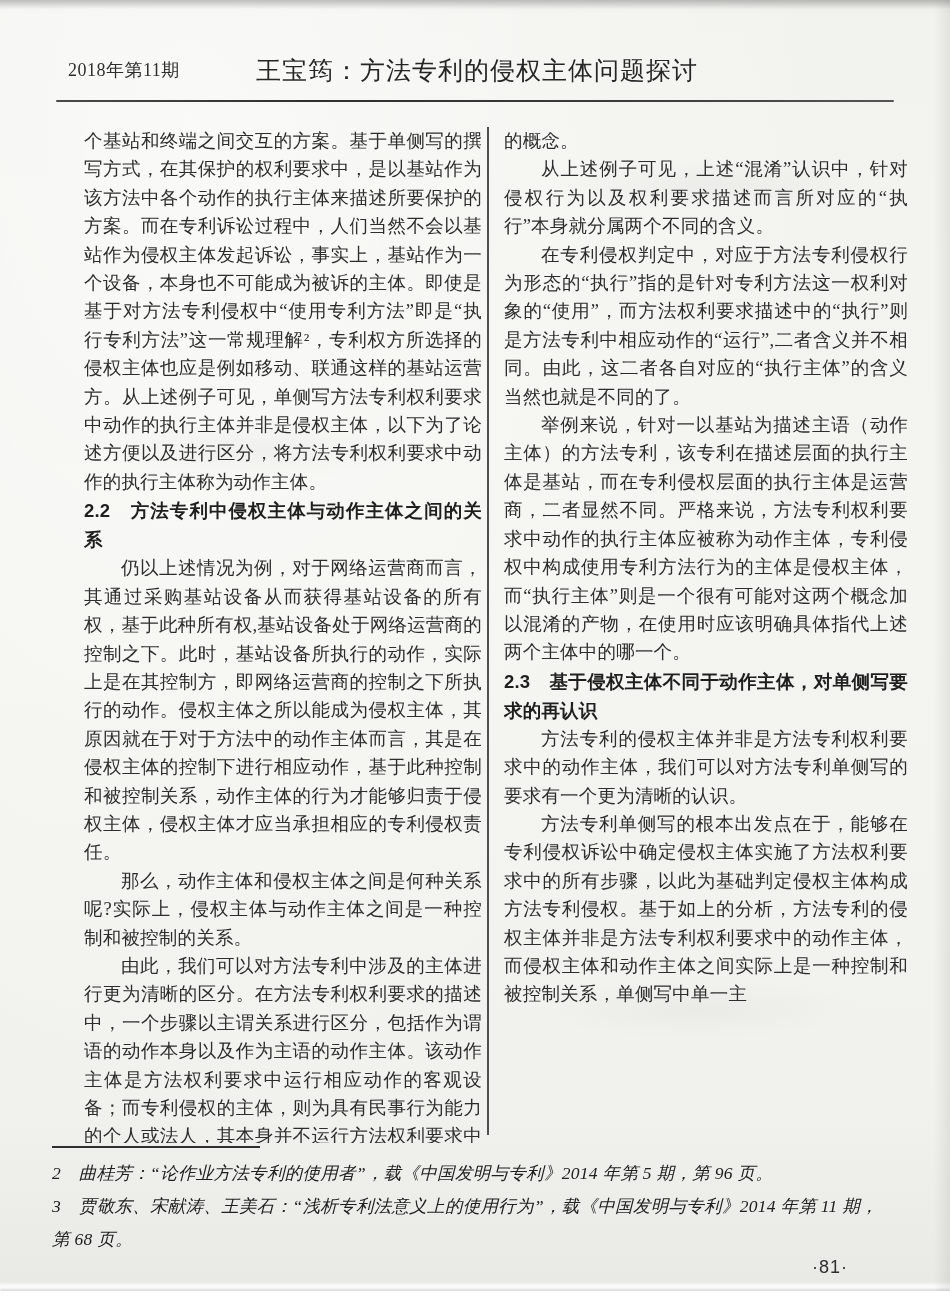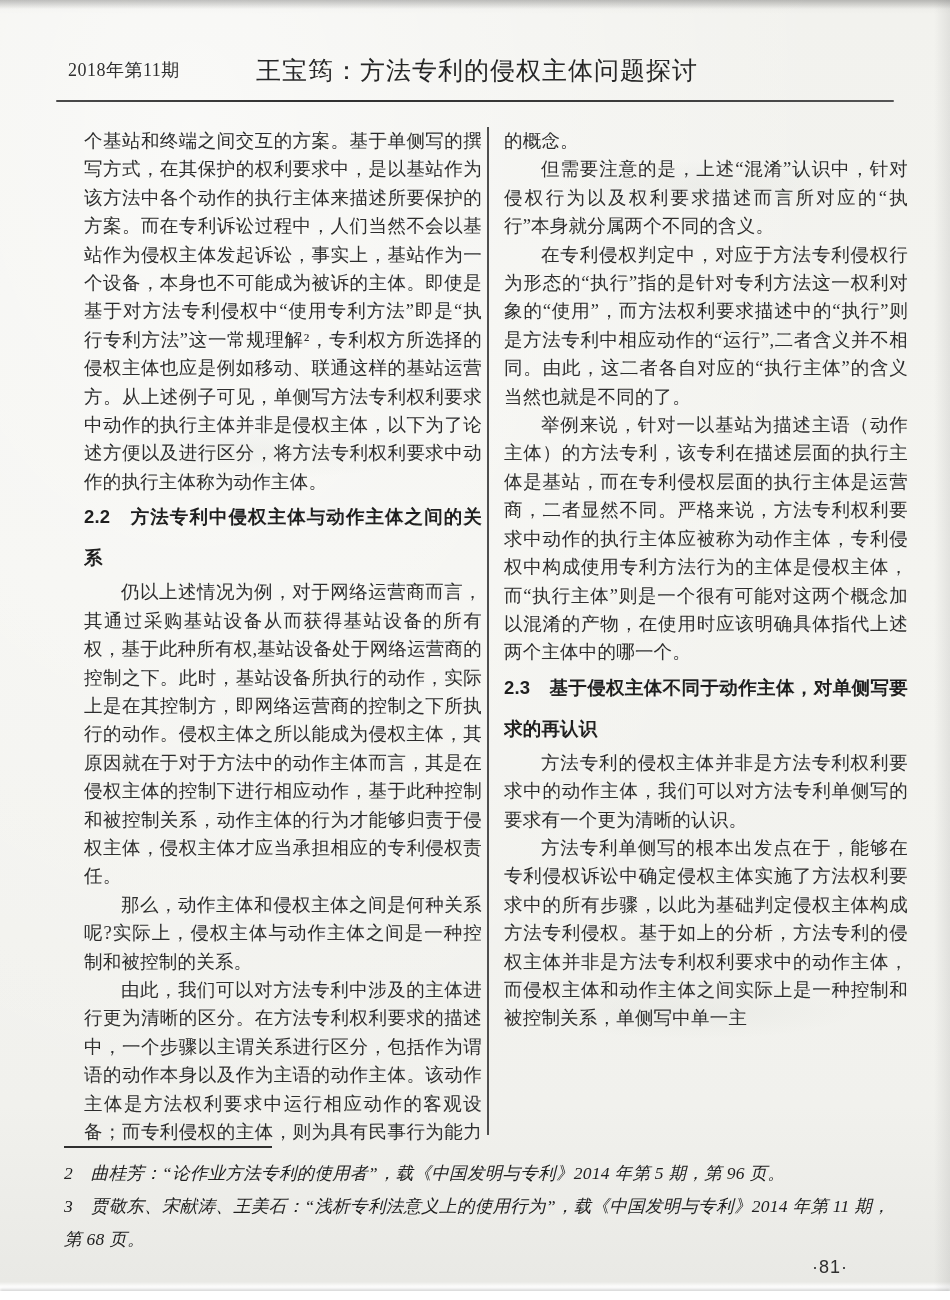--- a/index.html
+++ b/index.html
@@ -29,24 +29,24 @@
 
   .bodywrap{position:absolute;top:127px;left:64px;width:826px;height:1016px;display:flex;margin-left:20px;}
   .col{height:100%;overflow:hidden;}
   .col-left{width:398px;}
   .gutter{width:2px;height:1008px;background:#4f4f4f;margin-left:5px;flex:none;}
   .col-right{width:404px;margin-left:15px;}
 
   .col p{margin:0;font-size:18.5px;line-height:28.4px;text-align:justify;
     letter-spacing:.2px;color:#2d2d2d;}
   .col p.indent{text-indent:2em;}
-  .col h3{margin:0;font-size:18.5px;line-height:41px;text-align:justify;
+  .col h3{margin:0;font-size:18.5px;line-height:29px;text-align:justify;
     font-family:"Liberation Sans","DejaVu Sans",sans-serif;font-weight:700;color:#1f1f1f;letter-spacing:.2px;}
 
-  .fnblock{position:absolute;top:1146px;left:64px;width:830px;}
+  .fnblock{position:absolute;top:1146px;left:52px;width:830px;}
   .fn-rule{width:208px;height:2px;background:#2f2f2f;margin:0 0 9px 0;}
   .fn{margin:0;font-style:italic;font-size:17.5px;line-height:33px;color:#202020;
     font-family:"Liberation Serif","DejaVu Serif",serif;letter-spacing:.3px;}
 
   .pageno{position:absolute;right:102px;bottom:22px;font-size:18px;color:#2f2f2f;
     font-family:"Liberation Sans","DejaVu Sans",sans-serif;letter-spacing:1px;}
 
   .smudge{position:absolute;pointer-events:none;opacity:.05;background:
     radial-gradient(ellipse,#5a6a5a 0%,transparent 70%);}
   .s1{top:420px;left:90px;width:340px;height:60px;}
@@ -77,21 +77,21 @@
       <h3>2.2　方法专利中侵权主体与动作主体之间的关系</h3>
       <p class="indent">仍以上述情况为例，对于网络运营商而言，其通过采购基站设备从而获得基站设备的所有权，基于此种所有权,基站设备处于网络运营商的控制之下。此时，基站设备所执行的动作，实际上是在其控制方，即网络运营商的控制之下所执行的动作。侵权主体之所以能成为侵权主体，其原因就在于对于方法中的动作主体而言，其是在侵权主体的控制下进行相应动作，基于此种控制和被控制关系，动作主体的行为才能够归责于侵权主体，侵权主体才应当承担相应的专利侵权责任。</p>
       <p class="indent">那么，动作主体和侵权主体之间是何种关系呢?实际上，侵权主体与动作主体之间是一种控制和被控制的关系。</p>
       <p class="indent">由此，我们可以对方法专利中涉及的主体进行更为清晰的区分。在方法专利权利要求的描述中，一个步骤以主谓关系进行区分，包括作为谓语的动作本身以及作为主语的动作主体。该动作主体是方法权利要求中运行相应动作的客观设备；而专利侵权的主体，则为具有民事行为能力的个人或法人，其本身并不运行方法权利要求中的动作，而是控制动作主体运行，因而，侵权主体显然和动作主体并不相同。而所谓的“执行主体”则是一个将侵权主体和动作主体相互混淆的产物，是一个不同场景下具有不同含义的不清楚</p>
     </section>
 
     <div class="gutter"></div>
 
     <section class="col col-right">
       <p>的概念。</p>
-      <p class="indent">但需要注意的是，上述“混淆”认识中，针对侵权行为以及权利要求描述而言所对应的“执行”本身就分属两个不同的含义。</p>
+      <p class="indent">从上述例子可见，上述“混淆”认识中，针对侵权行为以及权利要求描述而言所对应的“执行”本身就分属两个不同的含义。</p>
       <p class="indent">在专利侵权判定中，对应于方法专利侵权行为形态的“执行”指的是针对专利方法这一权利对象的“使用”，而方法权利要求描述中的“执行”则是方法专利中相应动作的“运行”,二者含义并不相同。由此，这二者各自对应的“执行主体”的含义当然也就是不同的了。</p>
       <p class="indent">举例来说，针对一以基站为描述主语（动作主体）的方法专利，该专利在描述层面的执行主体是基站，而在专利侵权层面的执行主体是运营商，二者显然不同。严格来说，方法专利权利要求中动作的执行主体应被称为动作主体，专利侵权中构成使用专利方法行为的主体是侵权主体，而“执行主体”则是一个很有可能对这两个概念加以混淆的产物，在使用时应该明确具体指代上述两个主体中的哪一个。</p>
       <h3>2.3　基于侵权主体不同于动作主体，对单侧写要求的再认识</h3>
       <p class="indent">方法专利的侵权主体并非是方法专利权利要求中的动作主体，我们可以对方法专利单侧写的要求有一个更为清晰的认识。</p>
       <p class="indent">方法专利单侧写的根本出发点在于，能够在专利侵权诉讼中确定侵权主体实施了方法权利要求中的所有步骤，以此为基础判定侵权主体构成方法专利侵权。基于如上的分析，方法专利的侵权主体并非是方法专利权利要求中的动作主体，而侵权主体和动作主体之间实际上是一种控制和被控制关系，单侧写中单一主</p>
     </section>
 
   </div>
 
   <div class="fnblock">

